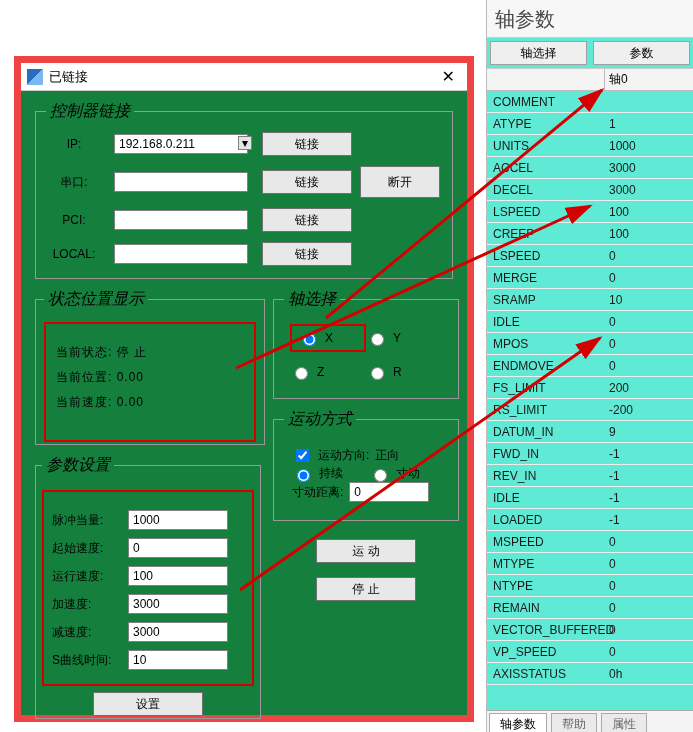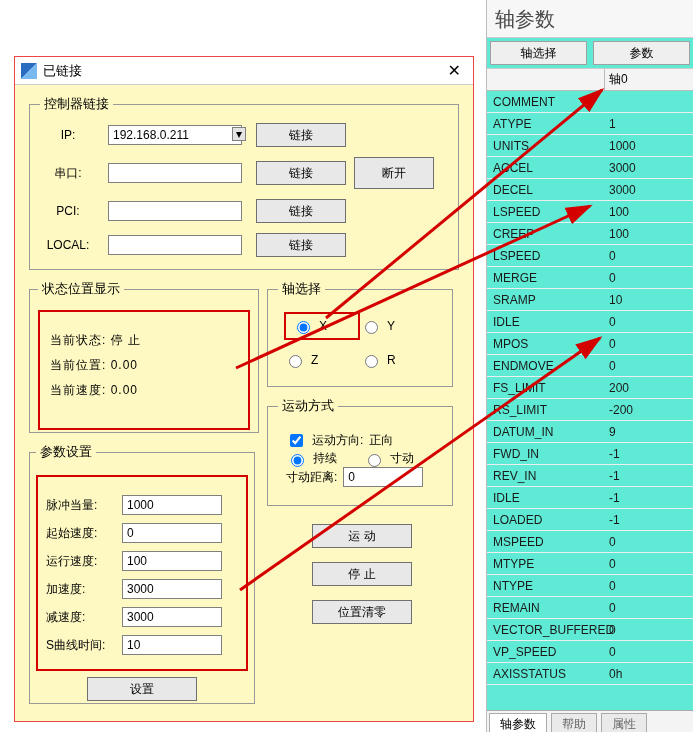--- a/index.html
+++ b/index.html
@@ -13,22 +13,22 @@
     position: relative;
     overflow: hidden;
   }
   
   .dialog {
     position: absolute;
     left: 14px;
     top: 56px;
     width: 460px;
     height: 666px;
-    border: 1px solid #ef4444;
-    background: #fef9c3;
+    border: 7px solid #ef4444;
+    background: #15803d;
   }
   .titlebar {
     height: 28px;
     display: flex;
     align-items: center;
     padding: 0 6px;
     background: #fff;
     border-bottom: 1px solid #ccc;
   }
   .titlebar .icon-box {
@@ -41,21 +41,21 @@
     font-size: 16px;
     padding: 0 6px;
     cursor: pointer;
   }
   .dlg-body { padding: 10px 14px; }
   fieldset.group {
     border: 1px solid #999;
     margin: 0 0 10px 0;
     padding: 10px 10px 12px 10px;
   }
-  fieldset.group > legend { padding: 0 4px; font-size: 13px; }
+  fieldset.group > legend { padding: 0 4px; font-size: 16px; font-style: italic; }
   .txt {
     height: 20px;
     border: 1px solid #808080;
     background: #fff;
     padding: 0 4px;
     font-size: 12px;
   }
   .combo { position: relative; }
   .combo .caret {
     position: absolute; right: 2px; top: 2px;
@@ -331,21 +331,20 @@
             <div class="mm-row">
               <span>寸动距离:</span>
               <input class="txt" style="width: 80px;" value="0">
             </div>
           </div>
         </fieldset>
 
         <div class="btn-stack">
           <button class="btn" style="min-width:100px">运  动</button>
           <button class="btn" style="min-width:100px">停  止</button>
-          <button class="btn" style="min-width:100px">位置清零</button>
         </div>
       </div>
     </div>
 
   </div>
 </div>
 
 <div class="right-panel">
   <div class="rp-title">轴参数</div>
   <div class="rp-btns">

